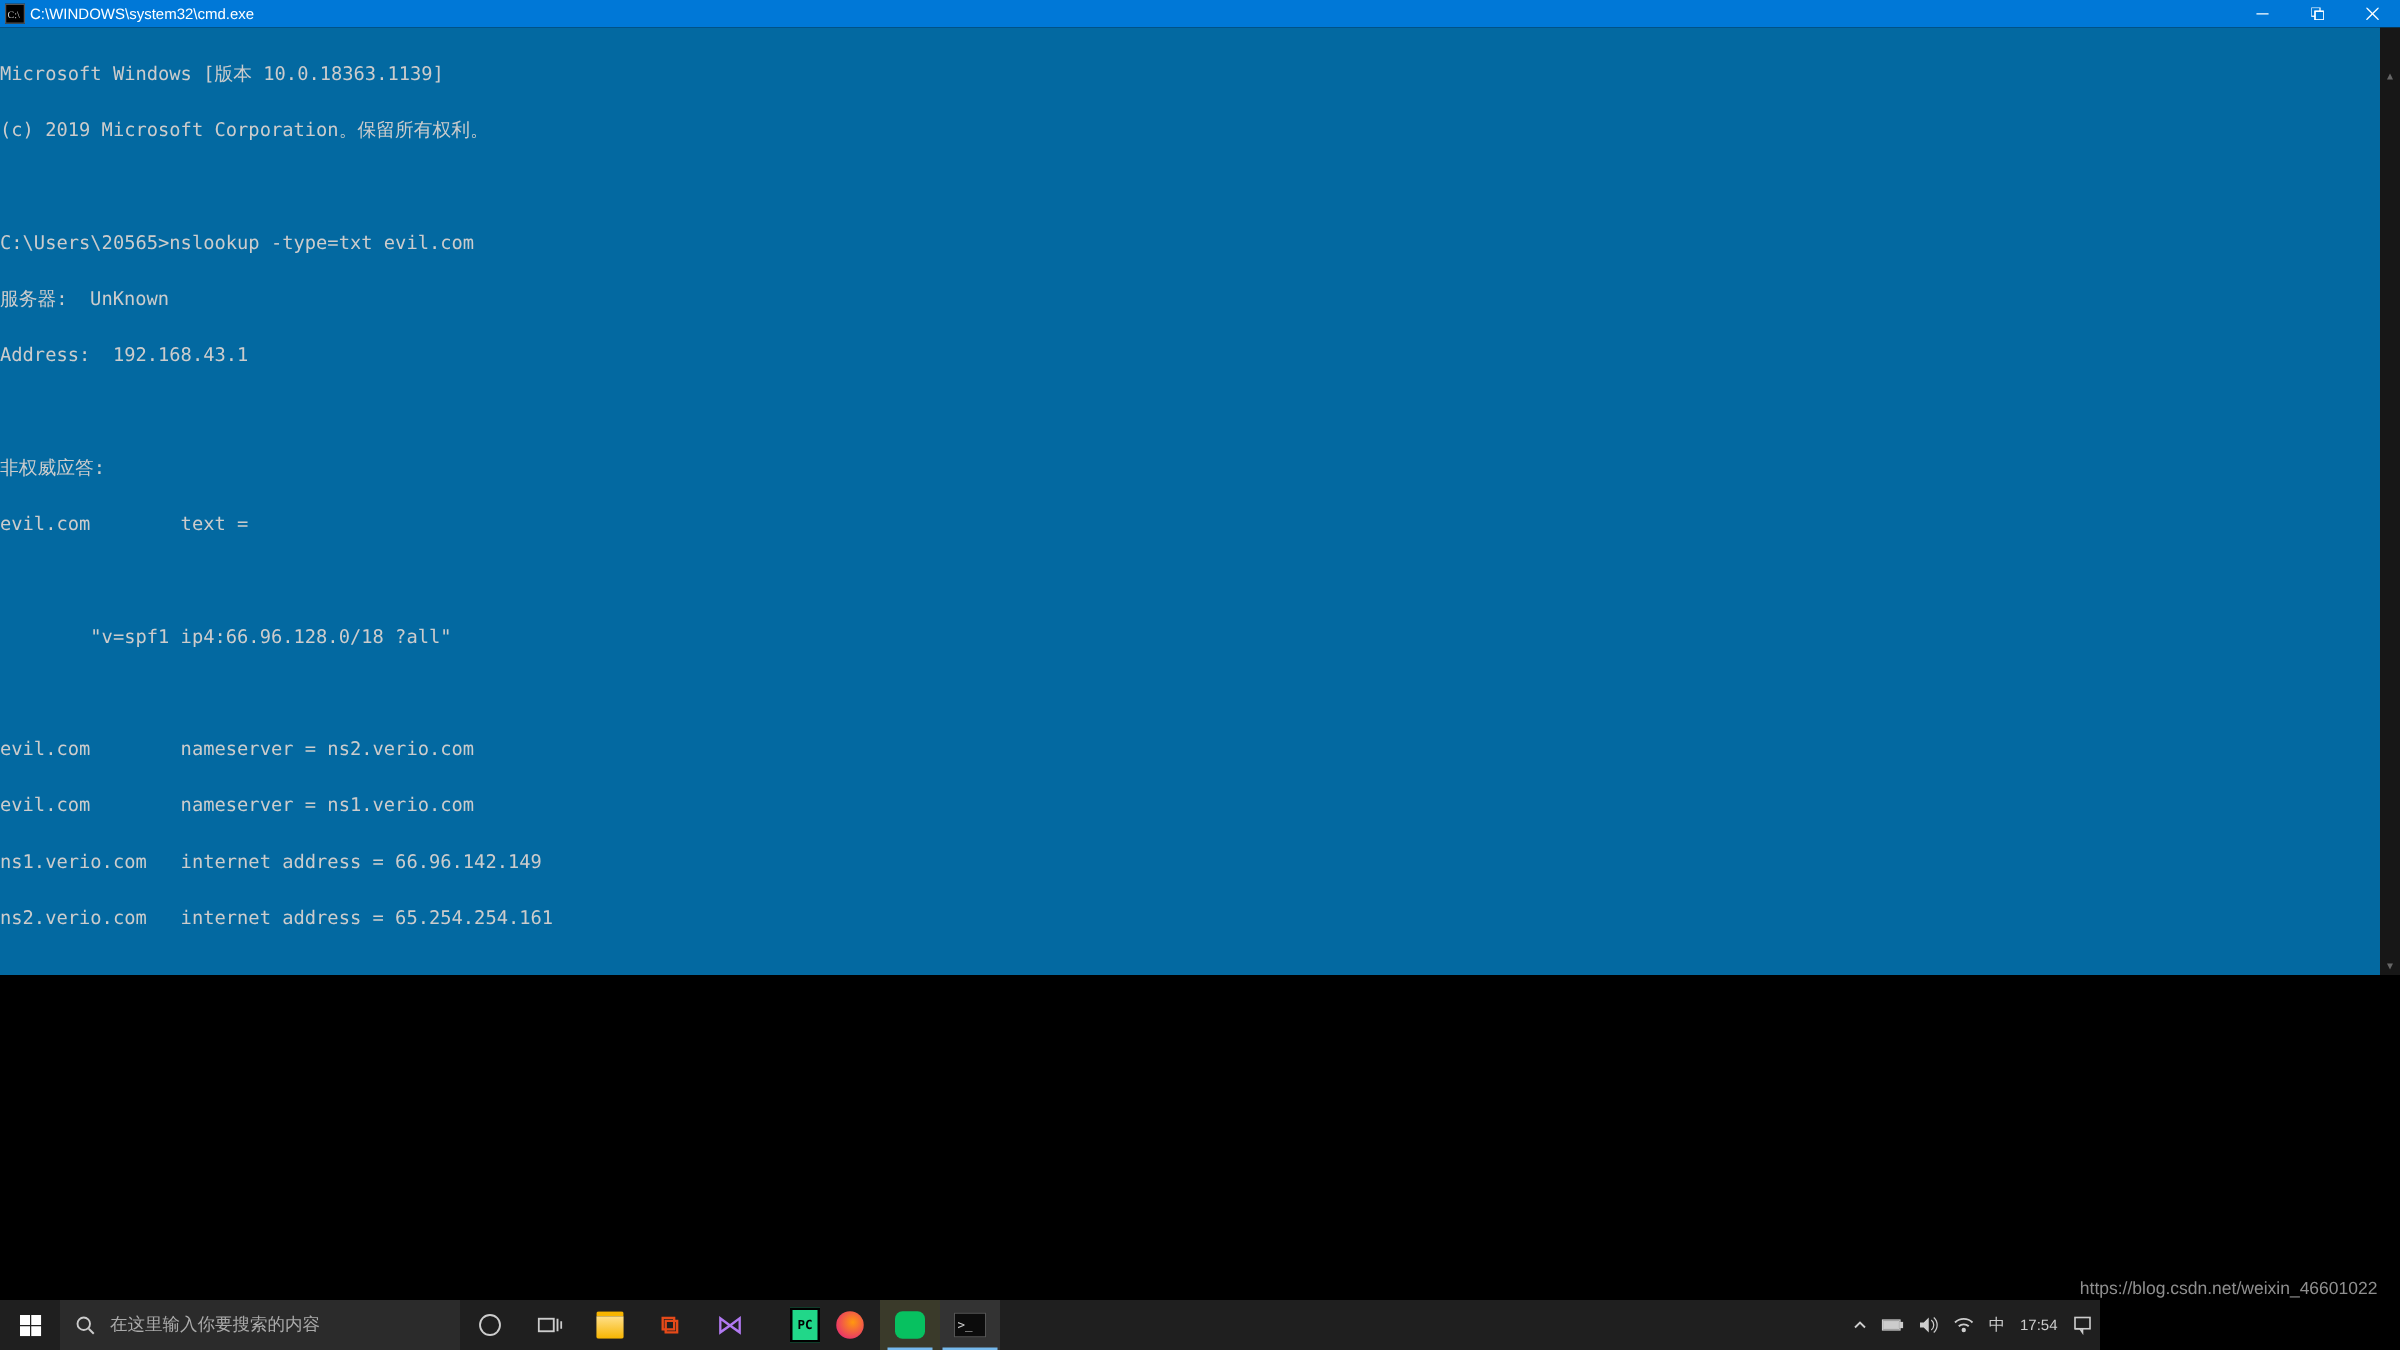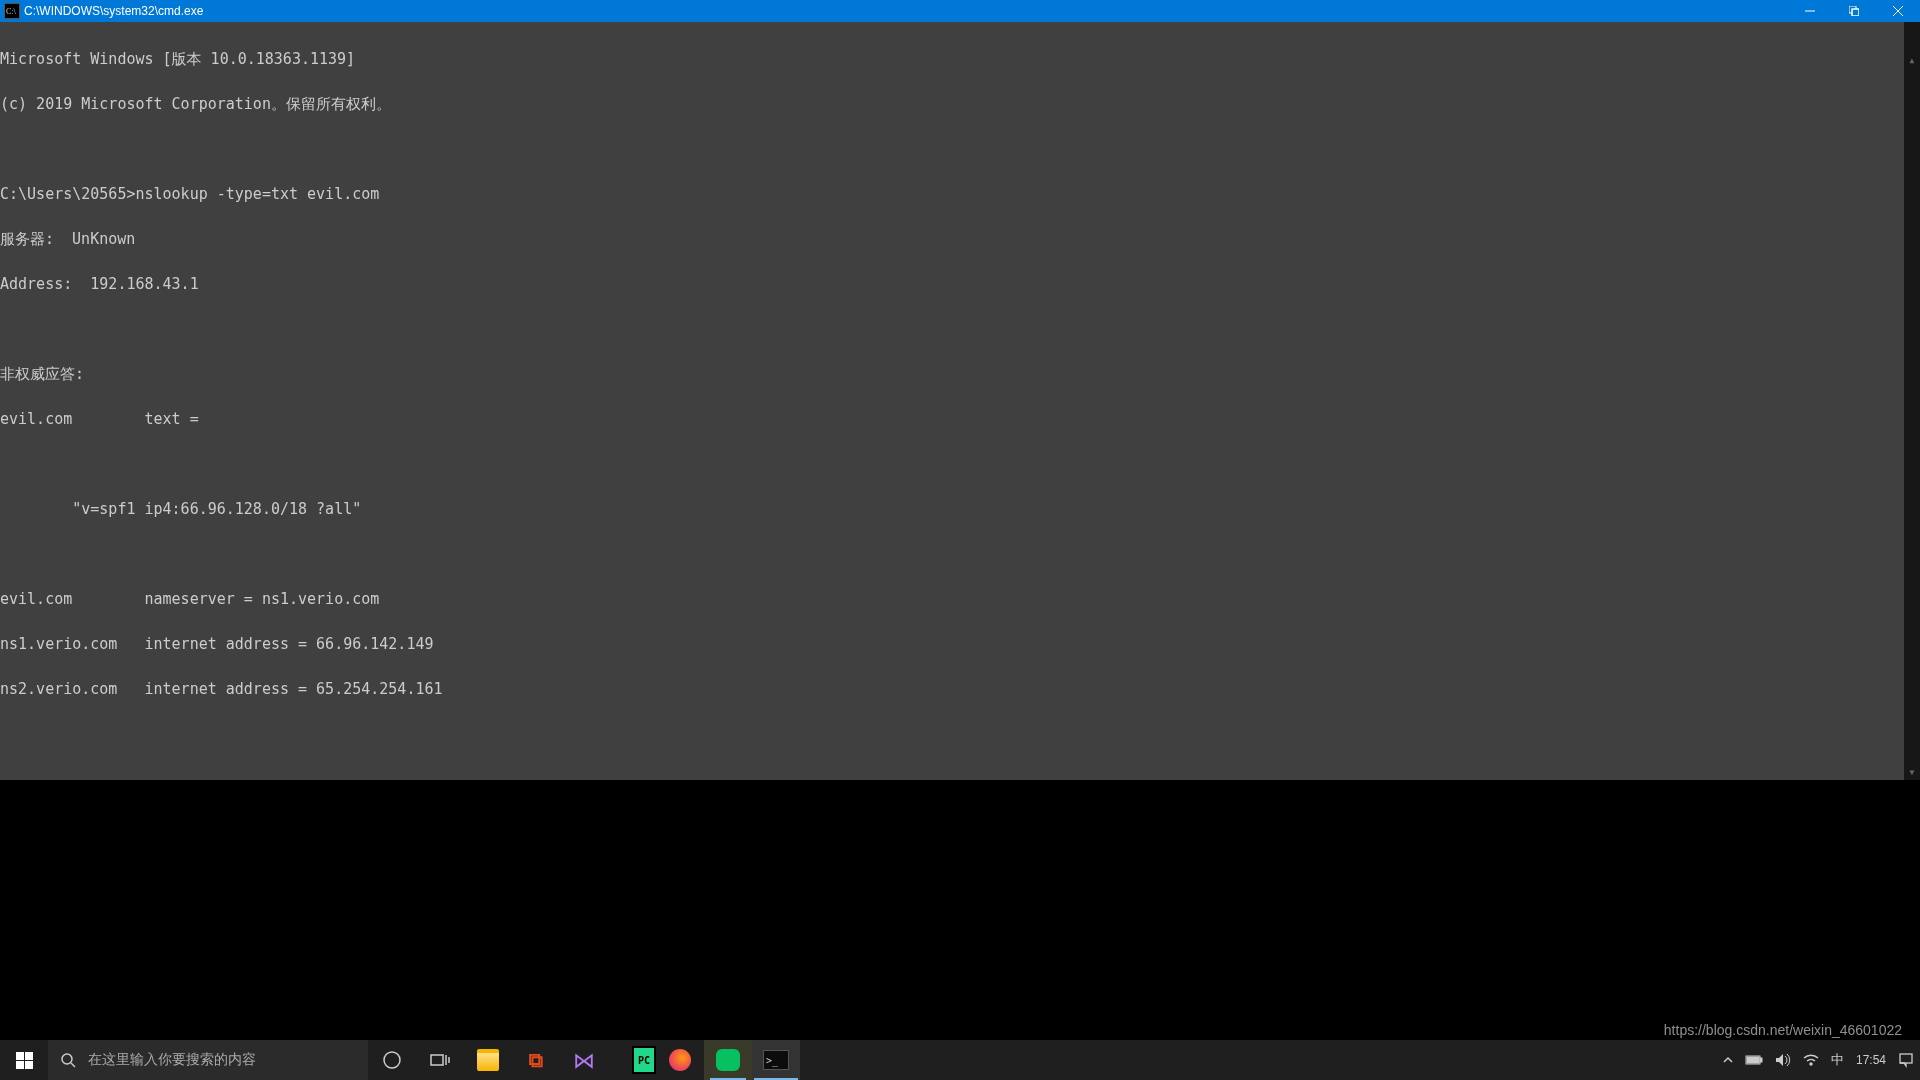--- a/index.html
+++ b/index.html
@@ -3,25 +3,25 @@
 <meta charset="utf-8">
 <style>
   html,body{margin:0;padding:0;width:1920px;height:1080px;overflow:hidden;font-family:"Consolas","SimSun","Microsoft YaHei",monospace;background:#000;}
   .titlebar{background:#0078d7;height:22px;display:flex;align-items:center;color:#fff;font-family:"Segoe UI","Microsoft YaHei",sans-serif;font-size:12px;}
   .titlebar-icon{width:16px;height:16px;margin:0 4px 0 4px;background:#000;display:flex;align-items:center;justify-content:center;border:1px solid #555;box-sizing:border-box;}
   .titlebar-icon svg{width:12px;height:10px;}
   .titlebar-title{flex:0 0 auto;}
   .titlebar-spacer{flex:1 1 auto;}
   .win-btn{width:44px;height:22px;display:flex;align-items:center;justify-content:center;color:#fff;}
   .win-btn svg{width:10px;height:10px;stroke:#fff;stroke-width:1;fill:none;}
-  .terminal{position:relative;background:#404040;color:#cccccc;font-size:15px;line-height:15px;height:758px;padding:0;white-space:pre;font-family:"NSimSun","SimSun","Consolas",monospace;}
+  .terminal{position:relative;background:#0369a1;color:#cccccc;font-size:15px;line-height:15px;height:758px;padding:0;white-space:pre;font-family:"NSimSun","SimSun","Consolas",monospace;}
   .terminal .line{height:15px;}
   .scrollbar{position:absolute;right:0;top:0;width:16px;height:100%;background:#171717;}
   .scroll-arrow{width:16px;height:16px;display:flex;align-items:center;justify-content:center;color:#666;font-size:8px;}
-  .taskbar{position:absolute;left:0;bottom:0;width:1920px;height:40px;background:#1f1f1f;display:flex;align-items:center;}
+  .taskbar{position:absolute;left:0;bottom:0;width:1680px;height:40px;background:#1f1f1f;display:flex;align-items:center;}
   .start-btn{width:48px;height:40px;display:flex;align-items:center;justify-content:center;}
   .searchbox{width:320px;height:40px;background:#2b2b2b;display:flex;align-items:center;color:#aaa;font-family:"Microsoft YaHei",sans-serif;font-size:14px;}
   .searchbox .search-icon{width:40px;display:flex;align-items:center;justify-content:center;}
   .task-icon{width:48px;height:40px;display:flex;align-items:center;justify-content:center;position:relative;}
   .task-icon.active{background:#333;}
   .task-icon.active::after{content:"";position:absolute;bottom:0;left:2px;right:2px;height:2px;background:#76b9ed;}
   .task-icon.running::after{content:"";position:absolute;bottom:0;left:6px;right:6px;height:2px;background:#76b9ed;}
   .tray{margin-left:auto;display:flex;align-items:center;color:#ccc;font-family:"Segoe UI",sans-serif;font-size:12px;height:40px;}
   .tray>div{padding:0 6px;height:40px;display:flex;align-items:center;justify-content:center;}
   .clock{flex-direction:column;line-height:13px;font-size:12px;text-align:right;padding:0 8px;}
@@ -72,20 +72,21 @@
   <div class="line"></div>
   <div class="line">C:\Users\20565&gt;nslookup -type=txt evil.com</div>
   <div class="line">服务器:  UnKnown</div>
   <div class="line">Address:  192.168.43.1</div>
   <div class="line"></div>
   <div class="line">非权威应答:</div>
   <div class="line">evil.com        text =</div>
   <div class="line"></div>
   <div class="line">        "v=spf1 ip4:66.96.128.0/18 ?all"</div>
   <div class="line"></div>
+  <div class="line">evil.com        nameserver = ns2.verio.com</div>
   <div class="line">evil.com        nameserver = ns1.verio.com</div>
   <div class="line">ns1.verio.com   internet address = 66.96.142.149</div>
   <div class="line">ns2.verio.com   internet address = 65.254.254.161</div>
   <div class="line"></div>
 
   <div class="scrollbar">
     <div class="scroll-arrow">▲</div>
     <div style="position:absolute;bottom:0;" class="scroll-arrow">▼</div>
   </div>
 </div>

